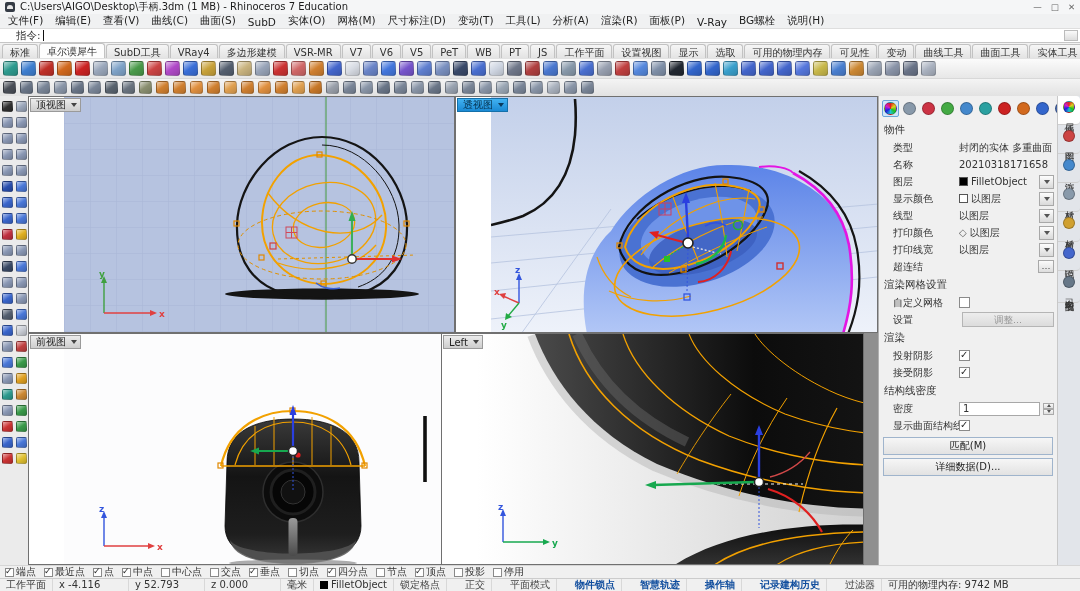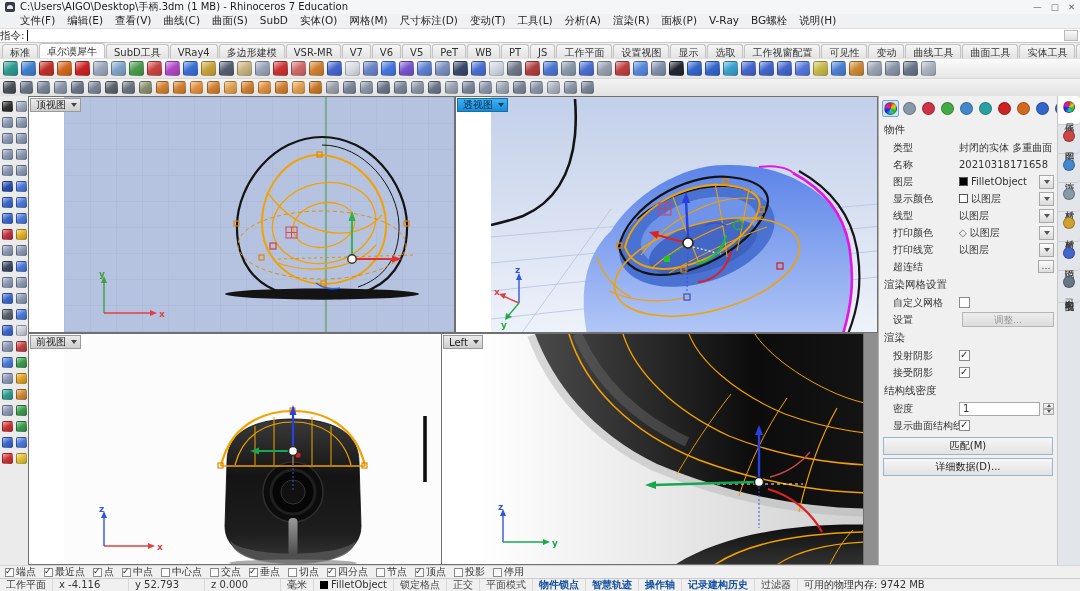--- a/index.html
+++ b/index.html
@@ -7,25 +7,25 @@
   body { font-family:"DejaVu Sans","Liberation Sans",sans-serif; font-size:10.5px; color:#222; background:#e9e9e9; }
   #app { position:relative; width:1080px; height:591px; background:#ebebeb; overflow:hidden; }
 
   
   .titlebar { height:14px; background:#f5f6f7; display:flex; align-items:center; padding:0 5px; gap:5px; font-size:10px; color:#1a1a1a; }
   .rhino-logo { width:10px; height:10px; background:#343b45; border-radius:2px; position:relative; flex:0 0 auto; }
   .rhino-logo::after { content:""; position:absolute; left:2px; top:3px; width:6px; height:4px; border-radius:3px 3px 0 0; background:#e8e8e8; }
   .win-controls { margin-left:auto; display:flex; gap:9px; color:#666; font-size:8.5px; }
 
   
-  .menubar { height:14px; background:#f0f1f2; display:flex; align-items:flex-start; padding-left:14px; }
+  .menubar { height:14px; background:#f0f1f2; display:flex; align-items:flex-end; padding-left:2px; }
   .menu-item { padding:0 6px; font-size:10.5px; color:#222; white-space:nowrap; }
 
   
-  .cmdbar { height:15px; background:#fff; border-top:1px solid #dedede; border-bottom:1px solid #c6c6c6; display:flex; align-items:center; padding-left:0; }
+  .cmdbar { height:15px; background:#fff; border-top:1px solid #dedede; border-bottom:1px solid #c6c6c6; display:flex; align-items:center; padding-left:16px; }
   .cmd-prompt { color:#333; }
   .cmd-caret { width:1px; height:11px; background:#111; margin-left:2px; }
   .cmd-side { margin-left:auto; width:14px; height:11px; margin-right:2px; background:linear-gradient(#fafafa,#ddd); border:1px solid #bbb; }
 
   
   .tabbar { height:15px; background:linear-gradient(#f3f3f3,#dedede); display:flex; align-items:flex-end; padding-left:2px; overflow:hidden; white-space:nowrap; }
   .ribbon-tab { flex:0 0 auto; font-size:10px; padding:1px 7px 0; height:14px; line-height:13px; border:1px solid #c2c2c2; border-bottom:none; border-radius:3px 3px 0 0; margin-right:1px; background:linear-gradient(#f6f6f6,#e3e3e3); color:#333; }
   .ribbon-tab.active { background:#fdfdfd; height:15px; }
 
   
@@ -156,21 +156,21 @@
         <span class="ribbon-tab">V6</span>
         <span class="ribbon-tab">V5</span>
         <span class="ribbon-tab">PeT</span>
         <span class="ribbon-tab">WB</span>
         <span class="ribbon-tab">PT</span>
         <span class="ribbon-tab">JS</span>
         <span class="ribbon-tab">工作平面</span>
         <span class="ribbon-tab">设置视图</span>
         <span class="ribbon-tab">显示</span>
         <span class="ribbon-tab">选取</span>
-        <span class="ribbon-tab">工作视窗配置</span>
+        <span class="ribbon-tab">可用的物理内存</span>
         <span class="ribbon-tab">可见性</span>
         <span class="ribbon-tab">变动</span>
         <span class="ribbon-tab">曲线工具</span>
         <span class="ribbon-tab">曲面工具</span>
         <span class="ribbon-tab">实体工具</span>
         <span class="ribbon-tab">网格工具</span>
       </span>
 
   </div>
 
@@ -837,21 +837,21 @@
   <div class="statusbar">
     <span class="sfield">工作平面</span>
     <span class="sfield coord">x -4.116</span>
     <span class="sfield coord">y 52.793</span>
     <span class="sfield coord">z 0.000</span>
     <span class="sfield">毫米</span>
     <span class="sfield layer-chip">
       <span class="layer-swatch"></span>
       <span>FilletObject</span>
     </span>
-    <span style="display:flex;">
+    <span style="display:flex;gap:12px;">
 
     <span class="stoggle">锁定格点</span>
         <span class="stoggle">正交</span>
         <span class="stoggle">平面模式</span>
         <span class="stoggle active">物件锁点</span>
         <span class="stoggle active">智慧轨迹</span>
         <span class="stoggle active">操作轴</span>
         <span class="stoggle active">记录建构历史</span>
         <span class="stoggle">过滤器</span>
       </span>

